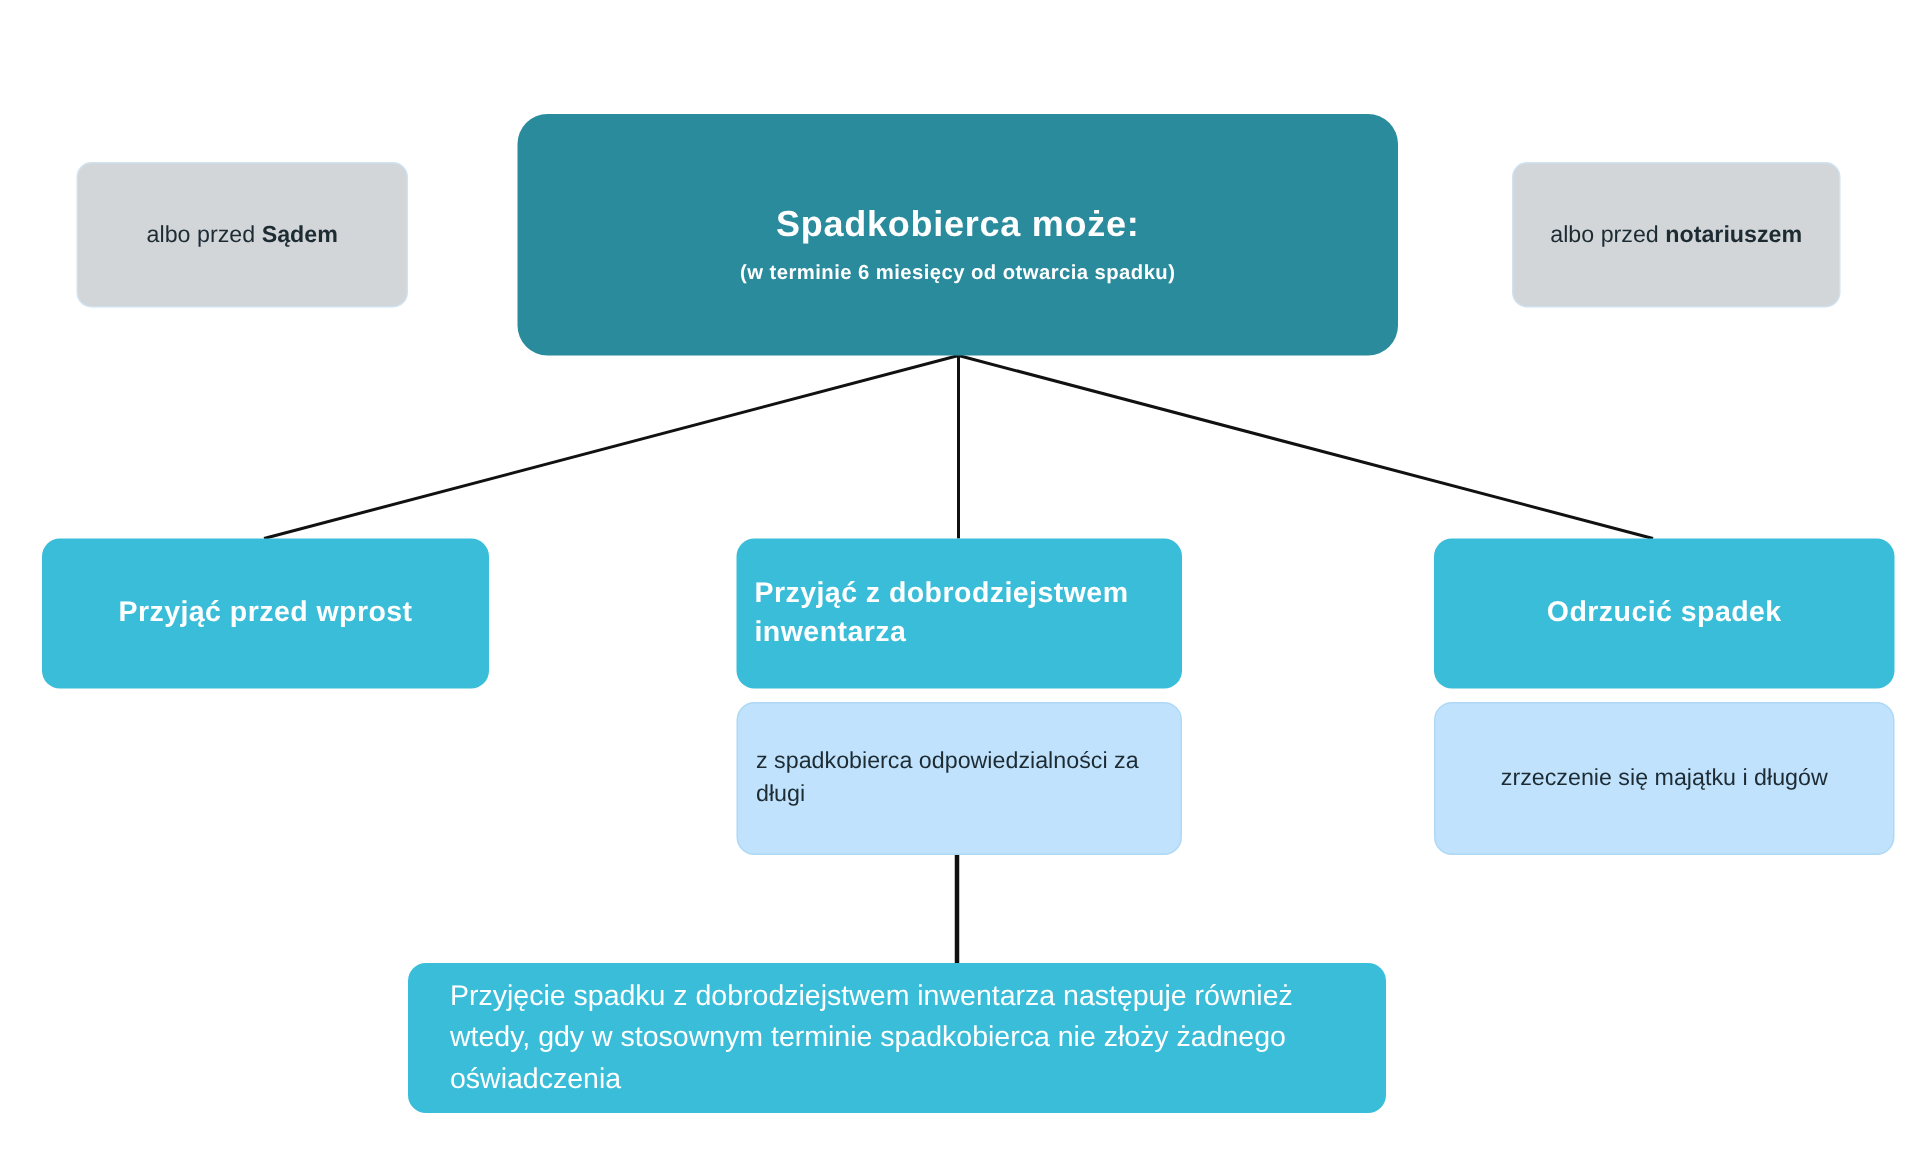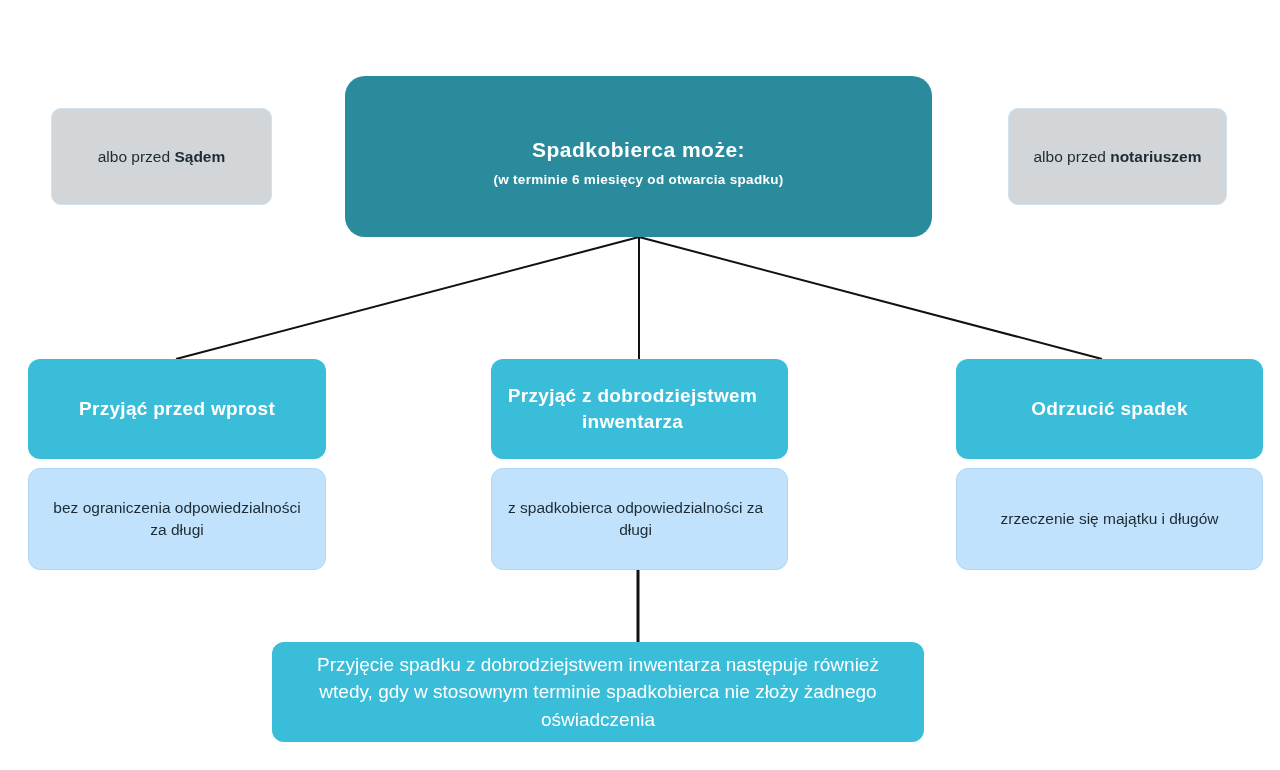--- a/index.html
+++ b/index.html
@@ -21,31 +21,31 @@
     width: 1280px; height: 770px;
     pointer-events: none;
   }
   .box {
     position: absolute;
     box-sizing: border-box;
     display: flex;
     flex-direction: column;
     align-items: center;
     justify-content: center;
-    text-align: center;
+    text-align: left;
   }
   .root-box {
     left: 345px; top: 76px;
     width: 587px; height: 161px;
     background: #2a8b9d;
     border-radius: 20px;
     color: #ffffff;
   }
   .root-title {
-    font-size: 21px;
+    font-size: 24px;
     font-weight: bold;
     letter-spacing: 0.5px;
     margin: 12px 0 10px 0;
   }
   .root-subtitle {
     font-size: 13.5px;
     font-weight: bold;
     letter-spacing: 0.3px;
   }
   .side-note {
@@ -123,23 +123,20 @@
   </div>
   <div class="box side-note side-note-right">
     <div>
       <span>albo przed </span><b>notariuszem</b>
     </div>
   </div>
 
   <div class="box option-title-box col-0">
     <div>Przyjąć przed wprost</div>
   </div>
-  <div class="box option-detail-box col-0">
-    <div>bez ograniczenia odpowiedzialności za długi</div>
-  </div>
 
   <div class="box option-title-box col-1">
     <div>Przyjąć z dobrodziejstwem inwentarza</div>
   </div>
   <div class="box option-detail-box col-1">
     <div>z spadkobierca odpowiedzialności za długi</div>
   </div>
 
   <div class="box option-title-box col-2">
     <div>Odrzucić spadek</div>

